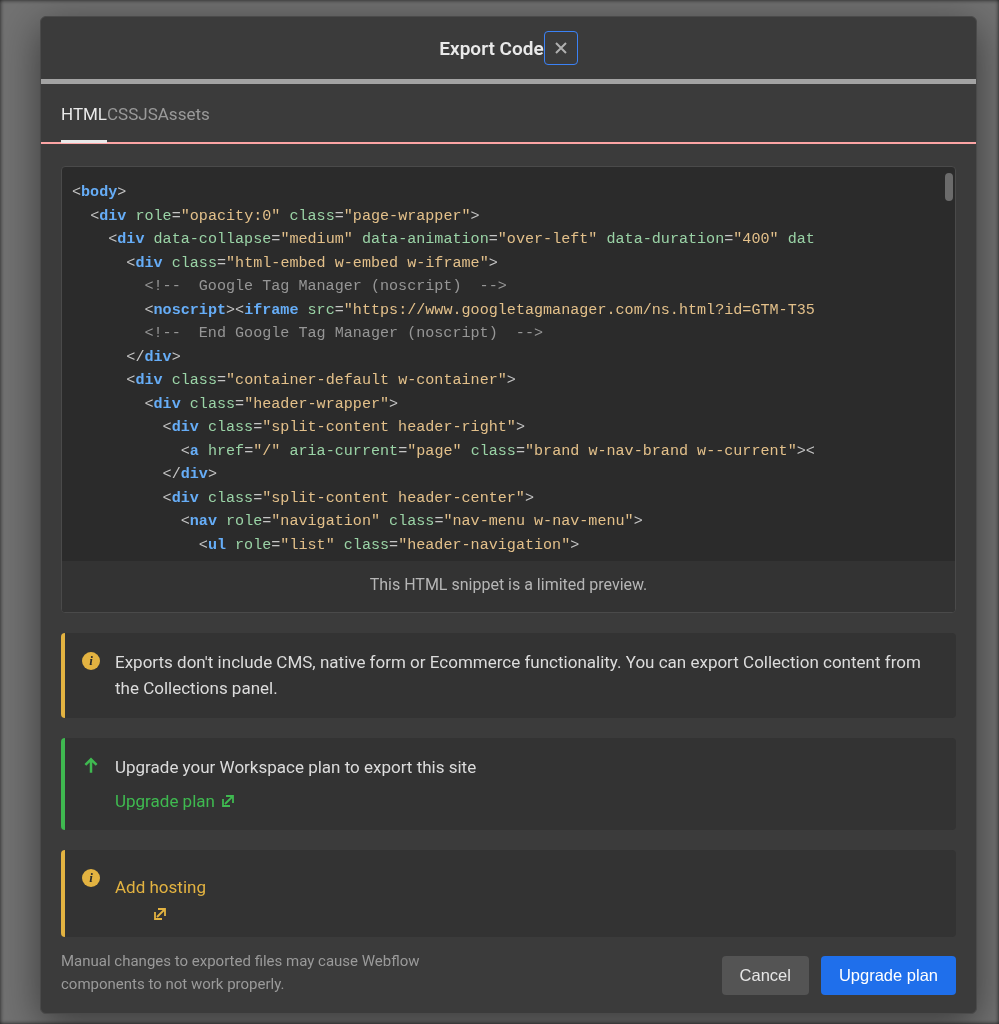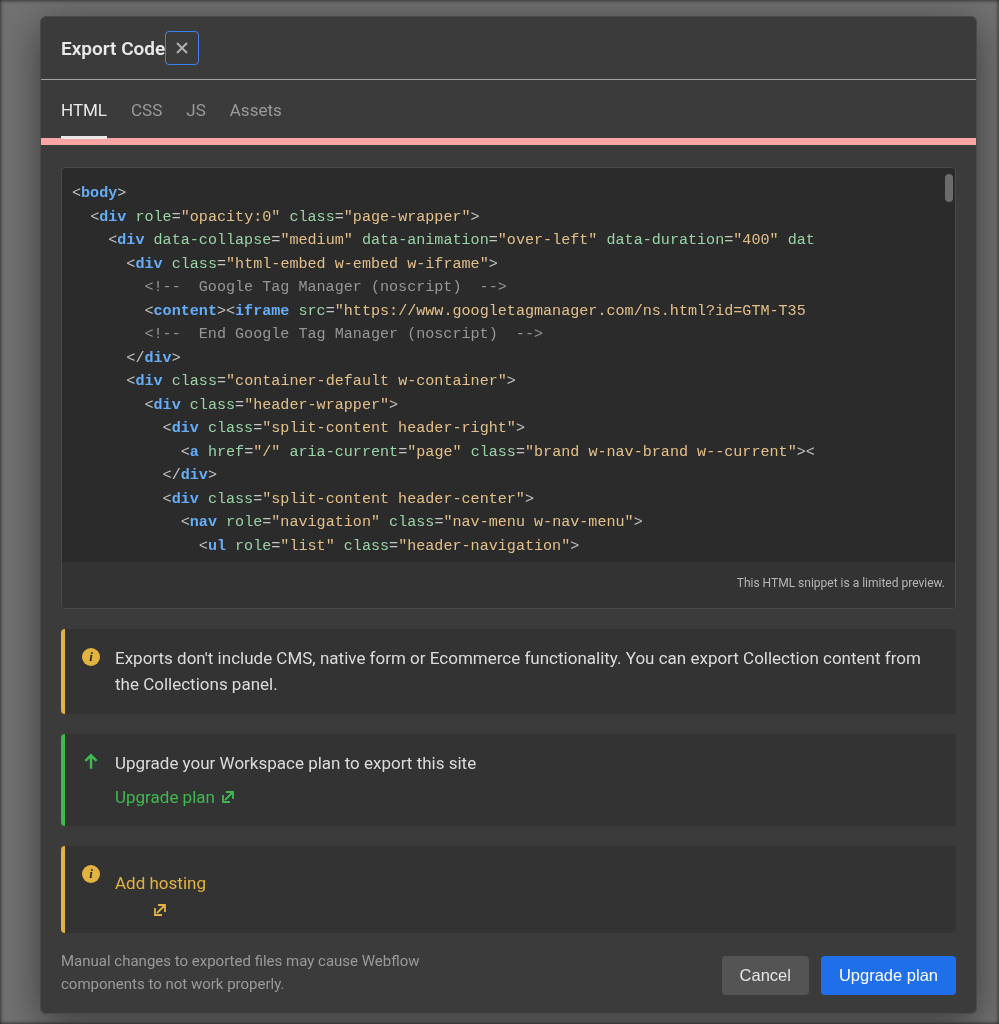--- a/index.html
+++ b/index.html
@@ -27,23 +27,23 @@
     background: #3b3b3b;
     border-radius: 6px;
     display: flex;
     flex-direction: column;
     border: 1px solid #4a4a4a;
     box-shadow: 0 10px 40px rgba(0,0,0,0.5);
   }
   .modal-header {
     display: flex;
     align-items: center;
-    justify-content: flex-start;
+    justify-content: center;
     padding: 14px 20px 14px 20px;
-    border-bottom: 1px solid #a3a3a3;
+    border-bottom: 5px solid #a3a3a3;
   }
   .modal-title {
     color: #e9e9e9;
     font-size: 19px;
     font-weight: 600;
   }
   .close-btn {
     width: 34px;
     height: 34px;
     border: 1px solid #3b82f6;
@@ -51,23 +51,22 @@
     background: transparent;
     color: #b0b0b0;
     display: flex;
     align-items: center;
     justify-content: center;
     cursor: pointer;
   }
   .close-btn svg { width: 16px; height: 16px; }
   .tabs {
     display: flex;
-    gap: 24px;
     padding: 0 20px;
-    border-bottom: 7px solid #fca5a5;
+    border-bottom: 2px solid #fca5a5;
     margin-top: 6px;
   }
   .tab {
     color: #9a9a9a;
     font-size: 17px;
     padding: 14px 0 16px 0;
     cursor: pointer;
     border-bottom: 3px solid transparent;
     margin-bottom: -1px;
   }
@@ -108,22 +107,22 @@
   }
   .tag-bracket { color: #c5c5c5; }
   .tag-name { color: #66adf7; font-weight: 600; }
   .attr-name { color: #9ad3a6; }
   .attr-eq { color: #c5c5c5; }
   .attr-val { color: #e3c08a; }
   .cmt { color: #969696; text-align: center; }
   .code-footer {
     background: #333333;
     color: #b6b6b6;
-    font-size: 12px;
-    text-align: right;
+    font-size: 16px;
+    text-align: center;
     padding: 14px 10px 18px 10px;
   }
   .notice {
     display: flex;
     align-items: flex-start;
     gap: 14px;
     background: #333333;
     border-radius: 4px;
     padding: 16px 18px 16px 16px;
     margin-top: 20px;
@@ -209,21 +208,21 @@
 
   <div class="content">
 
     <div class="code-box">
       <div class="scrollbar-mock"></div>
       <div class="code-scroll" id="code-target"><span class="tag-bracket">&lt;</span><span class="tag-name">body</span><span class="tag-bracket">&gt;</span>
   <span class="tag-bracket">&lt;</span><span class="tag-name">div</span> <span class="attr-name">role</span><span class="attr-eq">=</span><span class="attr-val">"opacity:0"</span> <span class="attr-name">class</span><span class="attr-eq">=</span><span class="attr-val">"page-wrapper"</span><span class="tag-bracket">&gt;</span>
     <span class="tag-bracket">&lt;</span><span class="tag-name">div</span> <span class="attr-name">data-collapse</span><span class="attr-eq">=</span><span class="attr-val">"medium"</span> <span class="attr-name">data-animation</span><span class="attr-eq">=</span><span class="attr-val">"over-left"</span> <span class="attr-name">data-duration</span><span class="attr-eq">=</span><span class="attr-val">"400"</span> <span class="attr-name">dat</span>
       <span class="tag-bracket">&lt;</span><span class="tag-name">div</span> <span class="attr-name">class</span><span class="attr-eq">=</span><span class="attr-val">"html-embed w-embed w-iframe"</span><span class="tag-bracket">&gt;</span>
         <span class="cmt">&lt;!--  Google Tag Manager (noscript)  --&gt;</span>
-        <span class="tag-bracket">&lt;</span><span class="tag-name">content</span><span class="tag-bracket">&gt;</span><span class="tag-bracket">&lt;</span><span class="tag-name">iframe</span> <span class="attr-name">src</span><span class="attr-eq">=</span><span class="attr-val">"https://www.googletagmanager.com/ns.html?id=GTM-T35</span>
+        <span class="tag-bracket">&lt;</span><span class="tag-name">noscript</span><span class="tag-bracket">&gt;</span><span class="tag-bracket">&lt;</span><span class="tag-name">iframe</span> <span class="attr-name">src</span><span class="attr-eq">=</span><span class="attr-val">"https://www.googletagmanager.com/ns.html?id=GTM-T35</span>
         <span class="cmt">&lt;!--  End Google Tag Manager (noscript)  --&gt;</span>
       <span class="tag-bracket">&lt;/</span><span class="tag-name">div</span><span class="tag-bracket">&gt;</span>
       <span class="tag-bracket">&lt;</span><span class="tag-name">div</span> <span class="attr-name">class</span><span class="attr-eq">=</span><span class="attr-val">"container-default w-container"</span><span class="tag-bracket">&gt;</span>
         <span class="tag-bracket">&lt;</span><span class="tag-name">div</span> <span class="attr-name">class</span><span class="attr-eq">=</span><span class="attr-val">"header-wrapper"</span><span class="tag-bracket">&gt;</span>
           <span class="tag-bracket">&lt;</span><span class="tag-name">div</span> <span class="attr-name">class</span><span class="attr-eq">=</span><span class="attr-val">"split-content header-right"</span><span class="tag-bracket">&gt;</span>
             <span class="tag-bracket">&lt;</span><span class="tag-name">a</span> <span class="attr-name">href</span><span class="attr-eq">=</span><span class="attr-val">"/"</span> <span class="attr-name">aria-current</span><span class="attr-eq">=</span><span class="attr-val">"page"</span> <span class="attr-name">class</span><span class="attr-eq">=</span><span class="attr-val">"brand w-nav-brand w--current"</span><span class="tag-bracket">&gt;</span><span class="tag-bracket">&lt;</span>
           <span class="tag-bracket">&lt;/</span><span class="tag-name">div</span><span class="tag-bracket">&gt;</span>
           <span class="tag-bracket">&lt;</span><span class="tag-name">div</span> <span class="attr-name">class</span><span class="attr-eq">=</span><span class="attr-val">"split-content header-center"</span><span class="tag-bracket">&gt;</span>
             <span class="tag-bracket">&lt;</span><span class="tag-name">nav</span> <span class="attr-name">role</span><span class="attr-eq">=</span><span class="attr-val">"navigation"</span> <span class="attr-name">class</span><span class="attr-eq">=</span><span class="attr-val">"nav-menu w-nav-menu"</span><span class="tag-bracket">&gt;</span>
               <span class="tag-bracket">&lt;</span><span class="tag-name">ul</span> <span class="attr-name">role</span><span class="attr-eq">=</span><span class="attr-val">"list"</span> <span class="attr-name">class</span><span class="attr-eq">=</span><span class="attr-val">"header-navigation"</span><span class="tag-bracket">&gt;</span>

